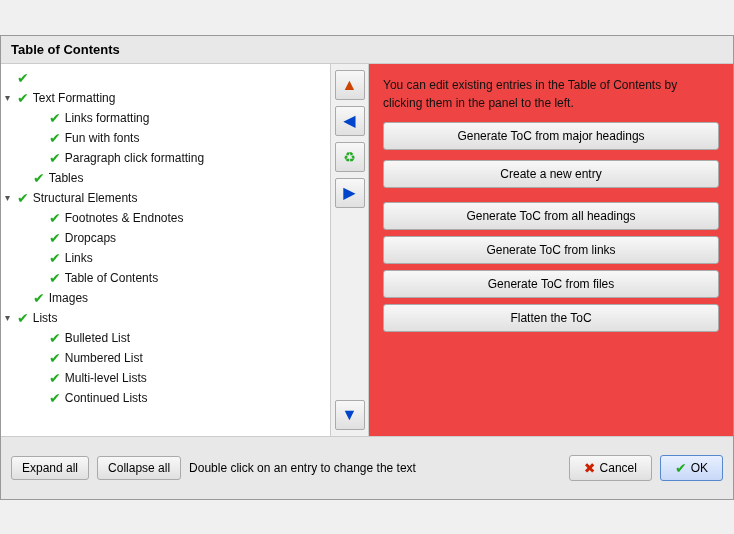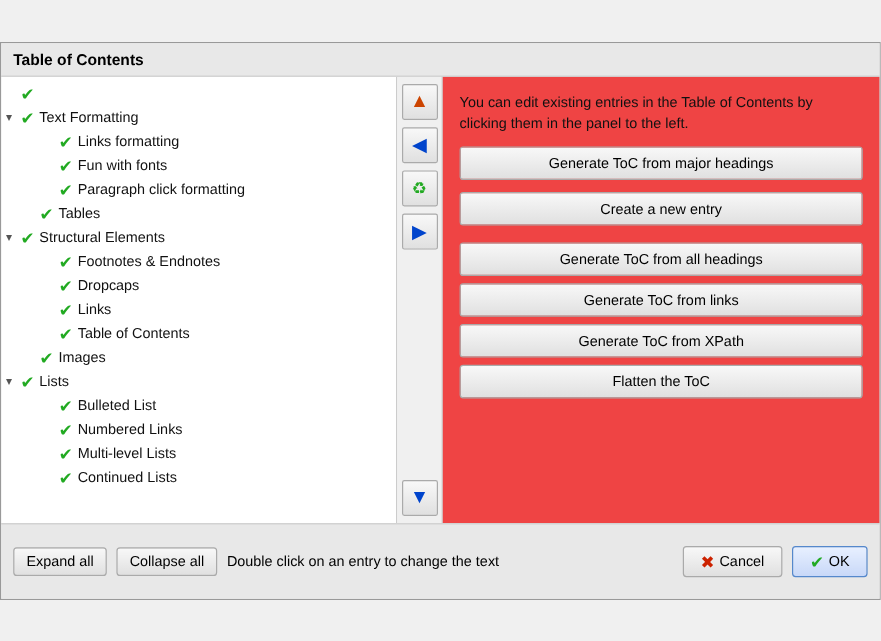--- a/index.html
+++ b/index.html
@@ -255,21 +255,21 @@
             <span class="item-label">Lists</span>
           </div>
           <div class="tree-item" style="padding-left: 36px;">
             <span style="width: 12px; display: inline-block;"></span>
             <span class="check-icon">✔</span>
             <span class="item-label">Bulleted List</span>
           </div>
           <div class="tree-item" style="padding-left: 36px;">
             <span style="width: 12px; display: inline-block;"></span>
             <span class="check-icon">✔</span>
-            <span class="item-label">Numbered Links</span>
+            <span class="item-label">Numbered List</span>
           </div>
           <div class="tree-item" style="padding-left: 36px;">
             <span style="width: 12px; display: inline-block;"></span>
             <span class="check-icon">✔</span>
             <span class="item-label">Multi-level Lists</span>
           </div>
           <div class="tree-item" style="padding-left: 36px;">
             <span style="width: 12px; display: inline-block;"></span>
             <span class="check-icon">✔</span>
             <span class="item-label">Continued Lists</span>
@@ -297,21 +297,21 @@
     </div>
 
     <div class="right-panel">
       <p class="help-text">You can edit existing entries in the Table of Contents by clicking them in the panel to the left.</p>
 
       <button class="action-btn">Generate ToC from major headings</button>
 
       <button class="action-btn first-btn">Create a new entry</button>
       <button class="action-btn">Generate ToC from all headings</button>
       <button class="action-btn">Generate ToC from links</button>
-      <button class="action-btn">Generate ToC from XPath</button>
+      <button class="action-btn">Generate ToC from files</button>
       <button class="action-btn">Flatten the ToC</button>
     </div>
   </div>
 
   <div class="dialog-footer">
     <button class="footer-btn">Expand all</button>
     <button class="footer-btn">Collapse all</button>
     <span class="footer-hint">Double click on an entry to change the text</span>
     <div class="footer-right">
       <button class="cancel-btn">

